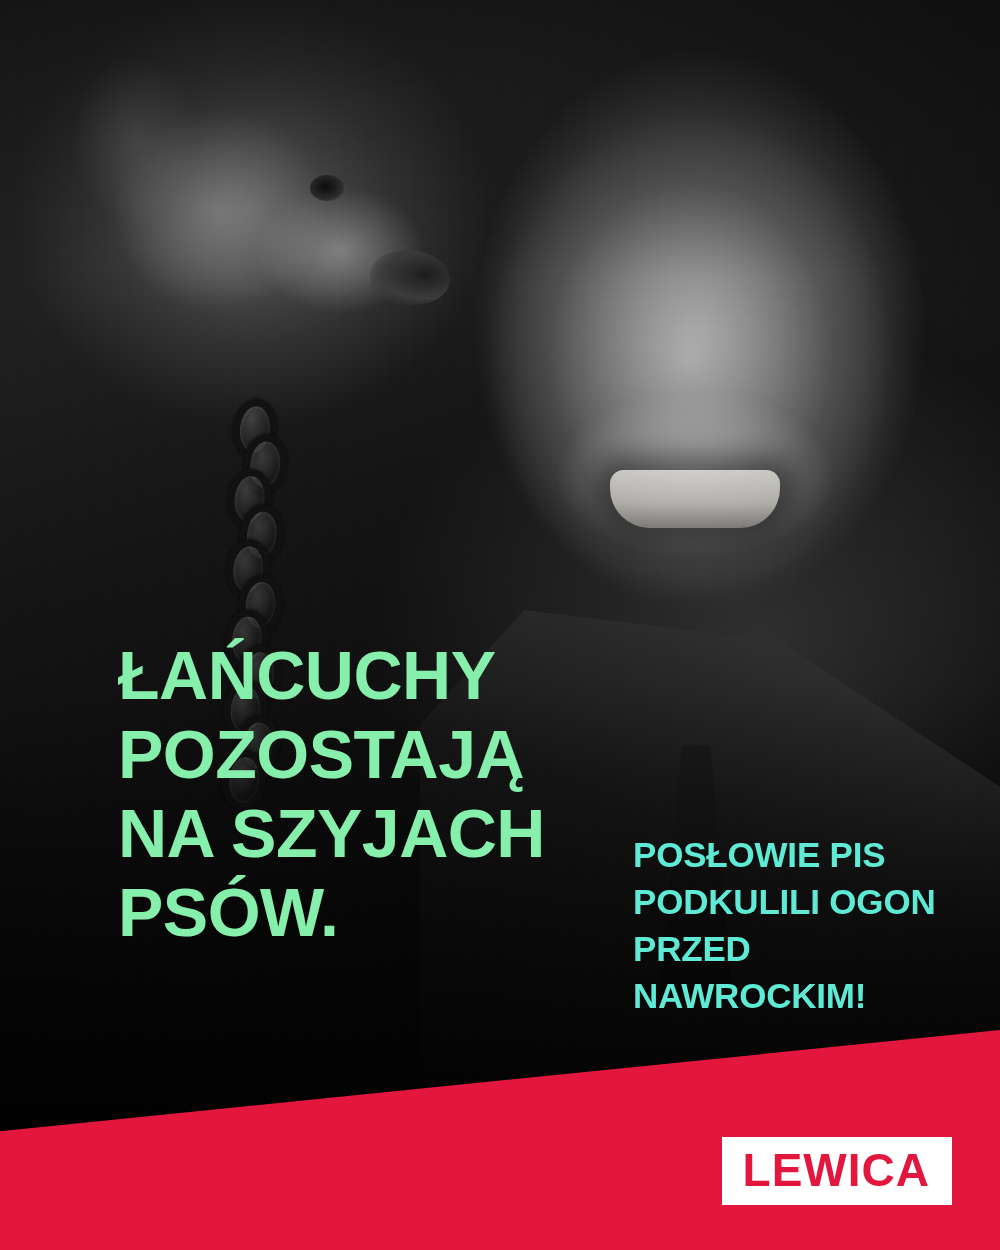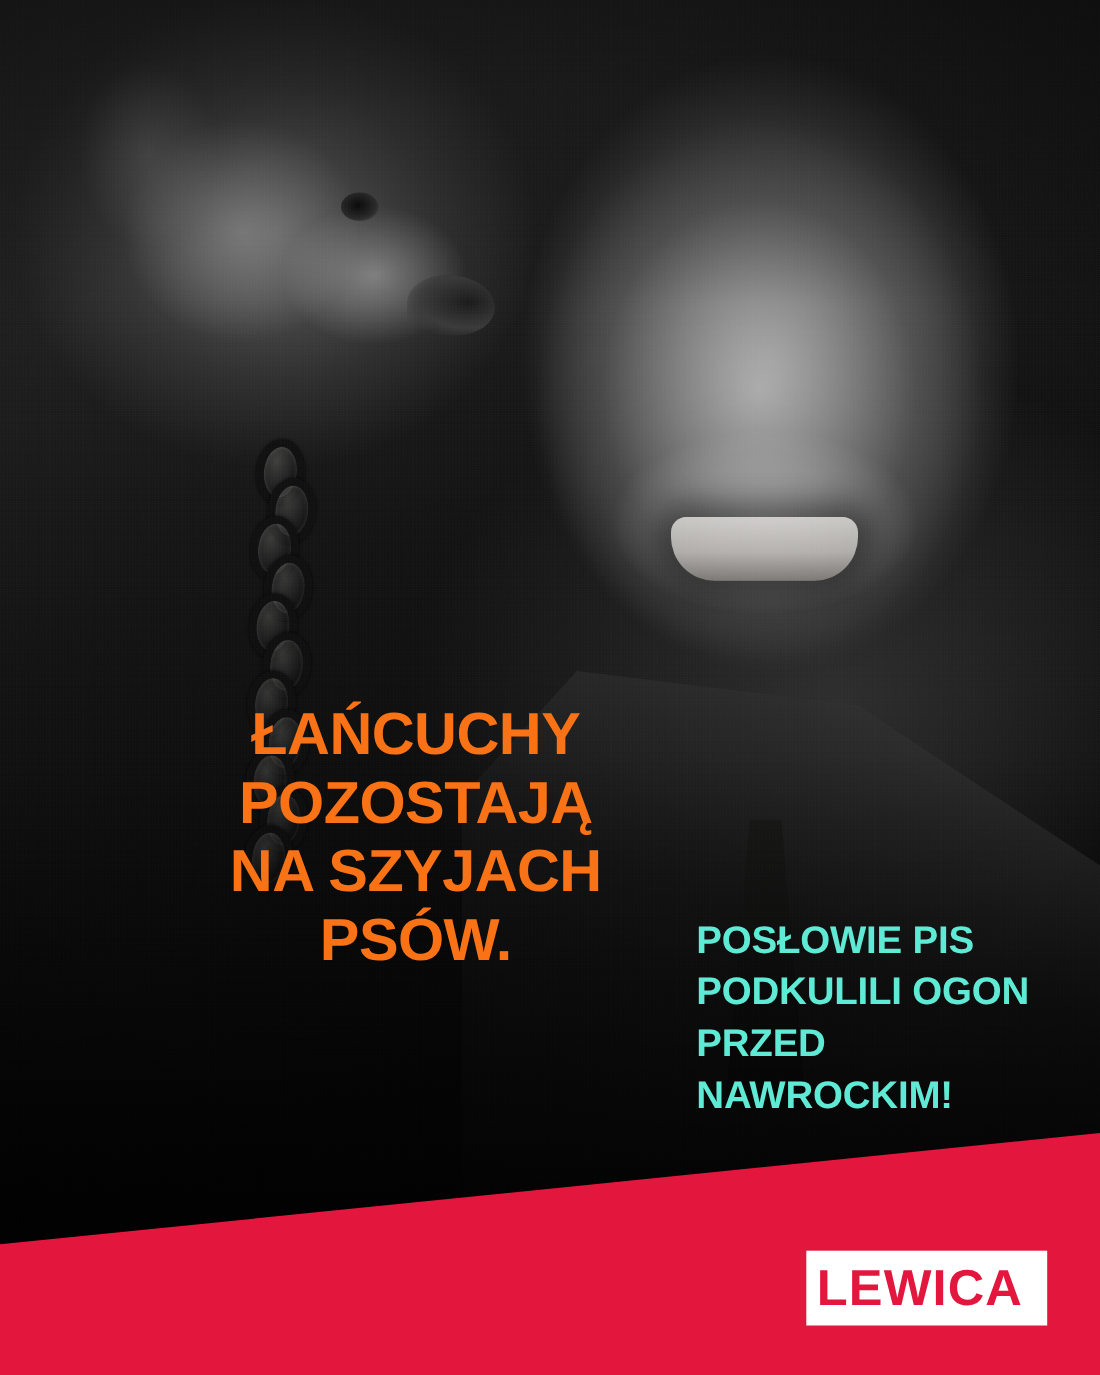--- a/index.html
+++ b/index.html
@@ -145,29 +145,28 @@
     pointer-events: none;
   }
 
   
   .headline {
     position: absolute;
     left: 118px;
     top: 636px;
     width: 520px;
     margin: 0;
-    color: #f97316;
+    color: #86efac;
     font-family: "Liberation Sans", sans-serif;
     font-weight: 700;
-    font-size: 54px;
+    font-size: 68px;
     line-height: 1.16;
     letter-spacing: -0.5px;
     text-transform: uppercase;
     white-space: pre-line;
-    text-align: center;
   }
 
   .subline {
     position: absolute;
     left: 633px;
     top: 832px;
     width: 330px;
     margin: 0;
     color: #5eead4;
     font-family: "Liberation Sans", sans-serif;
@@ -187,21 +186,21 @@
     bottom: 0;
     height: 220px;
     background: #e3173e;
     clip-path: polygon(0% 46%, 100% 0%, 100% 100%, 0% 100%);
   }
   .logo {
     position: absolute;
     right: 48px;
     bottom: 45px;
     background: #ffffff;
-    padding: 10px 22px 12px 10px;
+    padding: 10px 22px 12px 21px;
   }
   .logo span {
     display: block;
     color: #e3173e;
     font-family: "Liberation Sans", sans-serif;
     font-weight: 700;
     font-size: 46px;
     line-height: 1;
     letter-spacing: 1px;
   }

